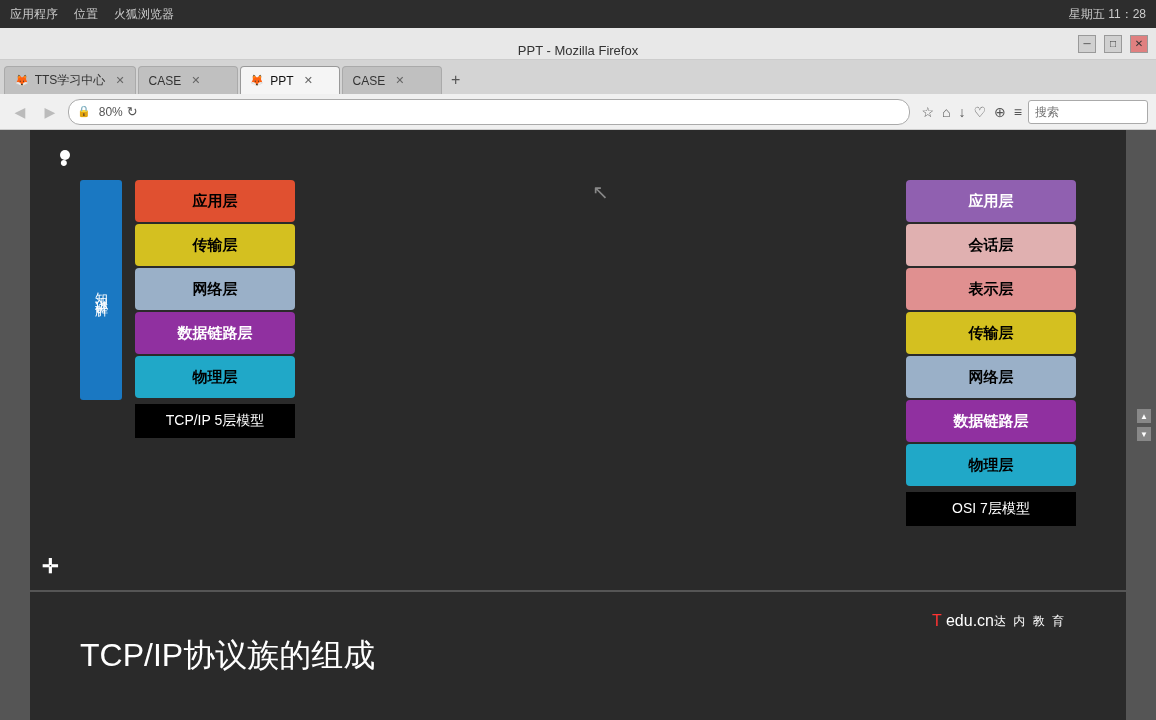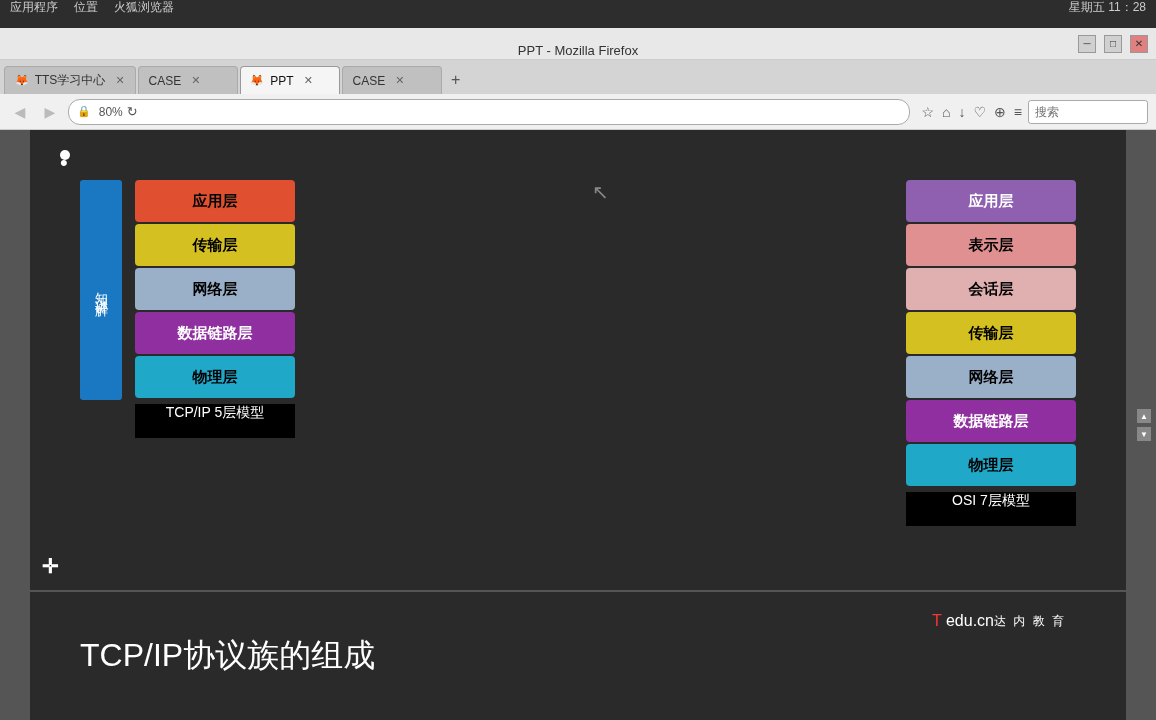--- a/index.html
+++ b/index.html
@@ -9,23 +9,23 @@
       overflow: hidden;
       font-family: "WenQuanYi Micro Hei", "Microsoft YaHei", sans-serif;
       background: #3c3f41;
     }
 
     
     .os-topbar {
       height: 28px;
       background: #2d2d2d;
       display: flex;
-      align-items: flex-end;
+      align-items: center;
       justify-content: space-between;
-      padding: 12px 10px;
+      padding: 0 10px;
       color: #ccc;
       font-size: 12px;
     }
     .os-topbar-left { display: flex; align-items: center; gap: 16px; }
     .os-topbar-right { display: flex; align-items: center; gap: 12px; }
 
     
     .browser-window {
       width: 100%;
       height: 692px;
@@ -235,20 +235,21 @@
       font-weight: bold;
       border-radius: 4px;
       margin-bottom: 2px;
     }
 
     .layer-label-box {
       width: 160px;
       height: 34px;
       background: black;
       display: flex;
+      align-items: center;
       justify-content: center;
       color: white;
       font-size: 14px;
       margin-top: 6px;
     }
 
     
     .layer-app { background: #e05030; }
     .layer-transport { background: #d4c020; }
     .layer-network { background: #9ab0c8; }
@@ -437,25 +438,25 @@
 
             <div style="display:flex; align-items:center; justify-content:center; width:120px;">
               <span style="color:#888; font-size:20px;">↖</span>
             </div>
 
             <div>
               <div>
                 <div class="layer-box layer-app-osi" style="width:170px;">
                   <span style="color:white;">应用层</span>
                 </div>
+                <div class="layer-box layer-session" style="width:170px;">
+                  <span>会话层</span>
+                </div>
                 <div class="layer-box layer-presentation" style="width:170px;">
                   <span>表示层</span>
-                </div>
-                <div class="layer-box layer-session" style="width:170px;">
-                  <span>会话层</span>
                 </div>
                 <div class="layer-box layer-transport-osi" style="width:170px;">
                   <span>传输层</span>
                 </div>
                 <div class="layer-box layer-network-osi" style="width:170px;">
                   <span>网络层</span>
                 </div>
                 <div class="layer-box layer-datalink-osi" style="width:170px;">
                   <span style="color:white;">数据链路层</span>
                 </div>

